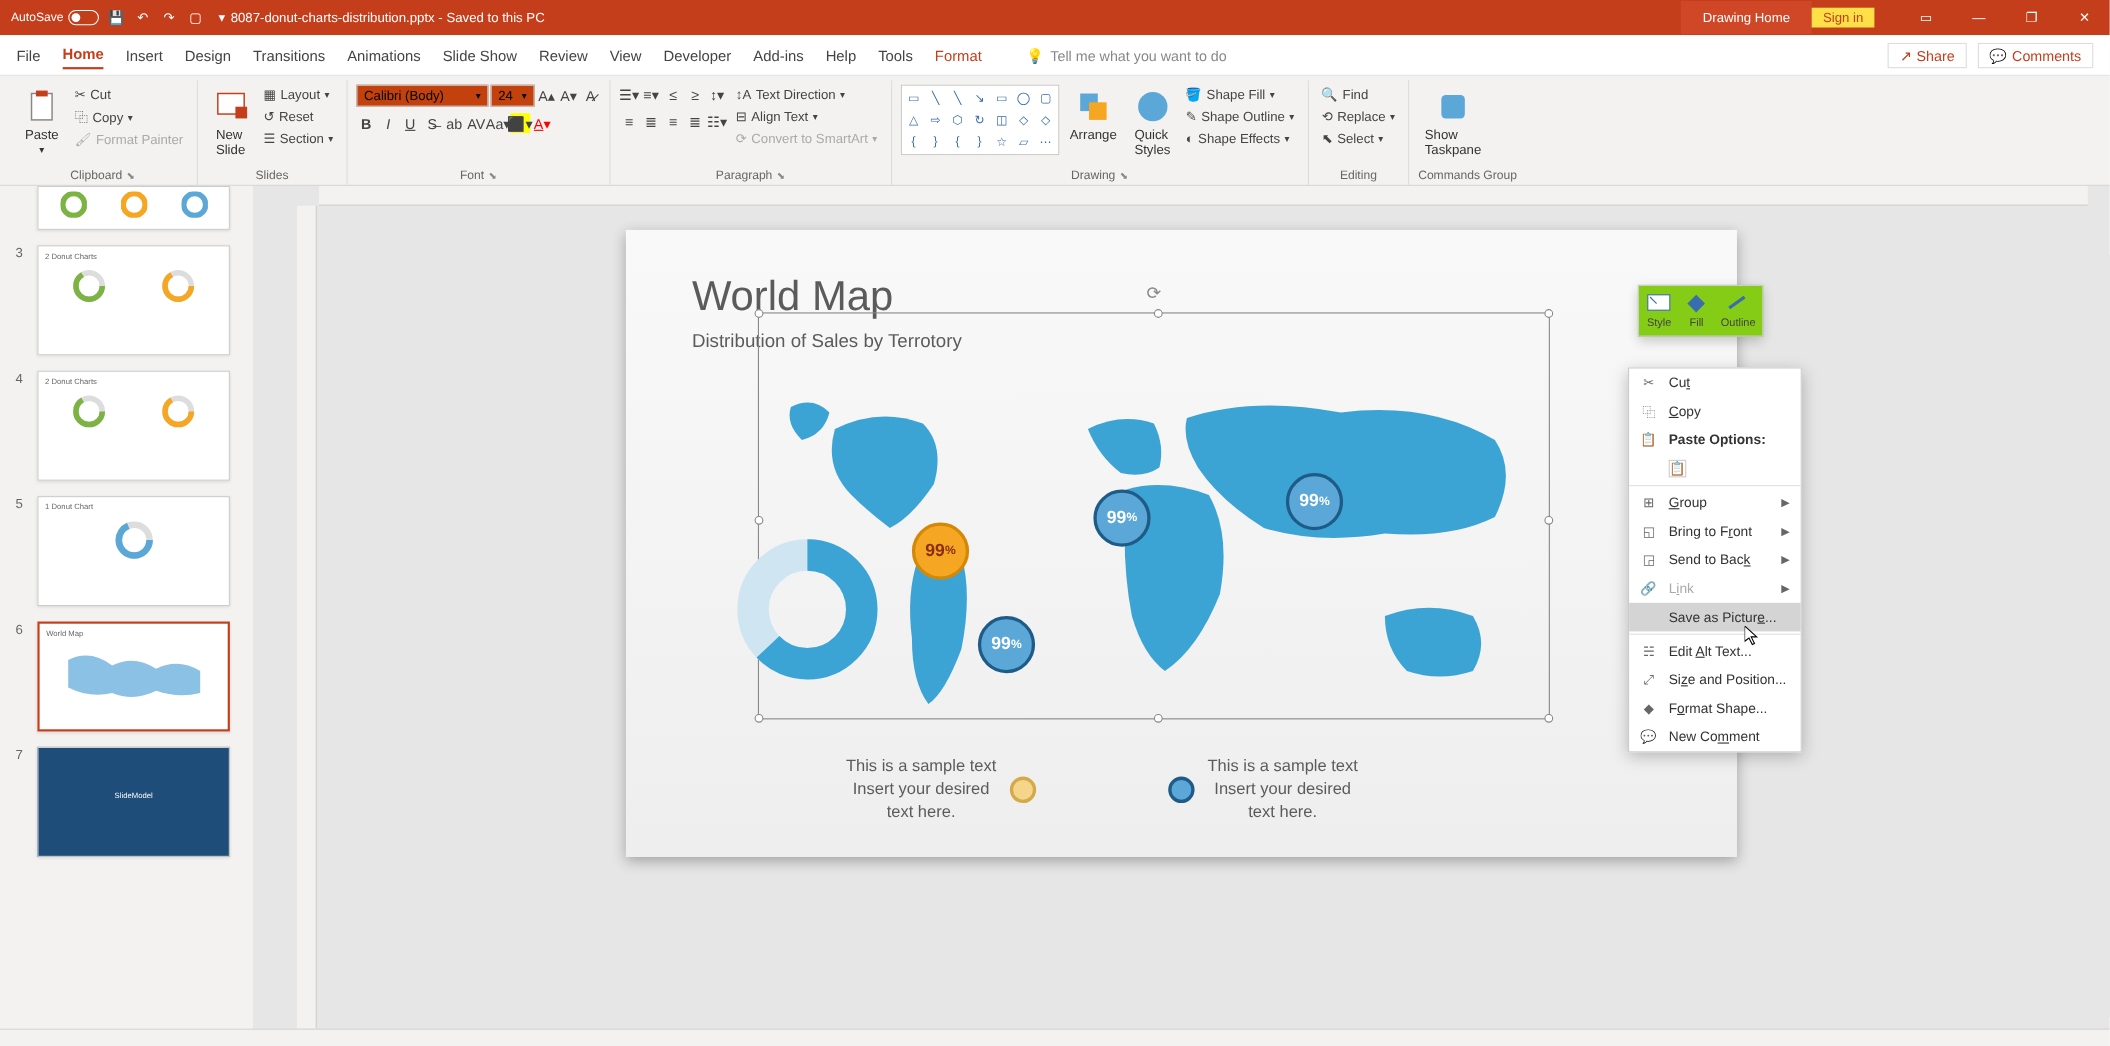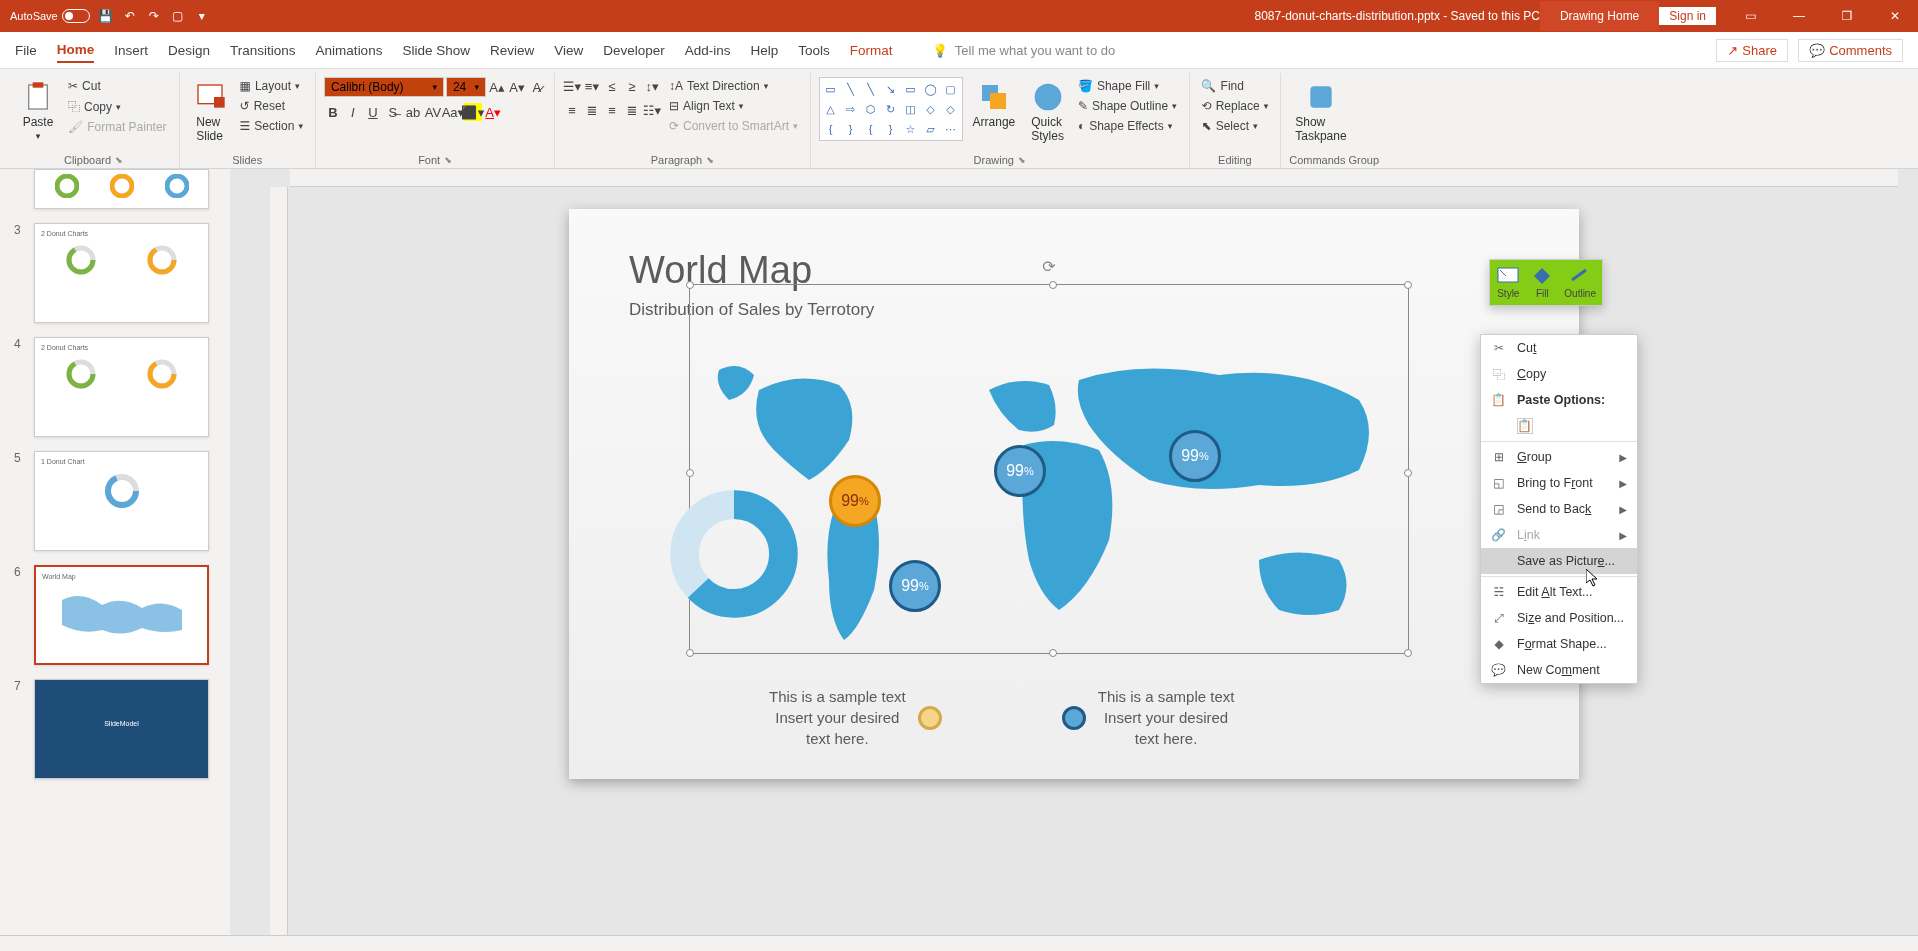--- a/index.html
+++ b/index.html
@@ -3,24 +3,24 @@
 <meta charset="utf-8">
 <style>
 *{margin:0;padding:0;box-sizing:border-box;font-family:'Segoe UI',sans-serif;user-select:none}
 body{background:#fff;overflow:hidden}
 .titlebar{height:32px;background:#c43e1c;display:flex;align-items:center;color:#fff;font-size:12px}
 .titlebar-left{display:flex;align-items:center;gap:8px;padding-left:10px}
 .autosave{display:flex;align-items:center;gap:4px;font-size:11px}
 .toggle{width:28px;height:14px;border:1px solid #fff;border-radius:7px;position:relative}
 .toggle::after{content:'';position:absolute;width:8px;height:8px;background:#fff;border-radius:50%;top:2px;left:2px}
 .qat-icon{width:16px;height:16px;display:inline-flex;align-items:center;justify-content:center;cursor:pointer}
-.titlebar-center{flex:1;text-align:right}
+.titlebar-center{flex:1;text-align:left}
 .titlebar-right{display:flex;align-items:center;gap:2px}
 .drawing-tools{background:#d04727;padding:8px 20px;font-size:12px}
-.signin-btn{background:#ffffff;color:#c43e1c;padding:2px 10px;font-size:12px;margin-right:10px;cursor:pointer}
+.signin-btn{background:#fde047;color:#c43e1c;padding:2px 10px;font-size:12px;margin-right:22px;cursor:pointer}
 .win-btn{width:46px;height:32px;display:flex;align-items:center;justify-content:center;cursor:pointer;color:#fff}
 .ribbon-tabs{height:16px;background:#fff;border-bottom:1px solid #e1e1e1;display:flex;align-items:center;padding:18px 15px;gap:20px;font-size:13.5px;color:#444}
 .ribbon-tab{cursor:pointer;padding:4px 0}
 .ribbon-tab.active{color:#c43e1c;border-bottom:2px solid #c43e1c;font-weight:700}
 .format-tab{color:#c43e1c}
 .tellme{display:flex;align-items:center;gap:6px;color:#888;margin-left:20px;font-size:13px}
 .share-btns{margin-left:auto;display:flex;gap:10px}
 .share-btn{border:1px solid #ddd;padding:3px 10px;color:#c43e1c;display:flex;align-items:center;gap:4px;font-size:13px;cursor:pointer}
 .ribbon{height:100px;background:#f3f2f1;border-bottom:1px solid #d4d4d4;display:flex;padding:4px 8px 0}
 .ribbon-group{border-right:1px solid #ddd;padding:0 8px;display:flex;flex-direction:column}
@@ -48,21 +48,21 @@
 .ruler-h{position:absolute;top:0;left:60px;right:20px;height:18px;background:#f3f2f1;border-bottom:1px solid #ccc;font-size:9px;color:#888}
 .ruler-v{position:absolute;left:40px;top:18px;bottom:0;width:18px;background:#f3f2f1;border-right:1px solid #ccc}
 .slide{width:1010px;height:570px;background:linear-gradient(to bottom,#f9f9f9,#eeeeee);box-shadow:0 4px 12px rgba(0,0,0,0.3);margin-top:20px;position:relative;padding:40px 60px}
 .slide h1{font-size:38px;color:#5b5b5b;font-weight:400}
 .slide .sub{font-size:17px;color:#5b5b5b;margin-top:8px}
 .map-area{position:relative;width:100%;height:360px;margin-top:10px}
 .world-svg{position:absolute;left:50px;top:0;width:740px;height:360px}
 .selection-box{position:absolute;border:1px solid #888;left:120px;top:75px;width:720px;height:370px}
 .sel-handle{position:absolute;width:8px;height:8px;background:#fff;border:1px solid #888;border-radius:50%}
 .rot-handle{position:absolute;top:-28px;left:50%;transform:translateX(-50%);color:#888}
-.badge{position:absolute;width:52px;height:52px;border-radius:50%;display:flex;align-items:center;justify-content:center;font-size:16px;font-weight:400;border:3px solid}
+.badge{position:absolute;width:52px;height:52px;border-radius:50%;display:flex;align-items:center;justify-content:center;font-size:16px;font-weight:700;border:3px solid}
 .badge.orange{background:#f5a623;border-color:#d48806;color:#8b2e0f}
 .badge.blue{background:#5aa7d8;border-color:#1e5c87;color:#fff}
 .donut-left{position:absolute;left:100px;top:280px;width:130px;height:130px}
 .donut-right{position:absolute;right:-60px;top:170px;width:130px;height:130px}
 .legend{position:absolute;bottom:30px;display:flex;gap:120px;left:200px}
 .legend-item{display:flex;align-items:center;gap:12px}
 .legend-dot{width:24px;height:24px;border-radius:50%;border:3px solid}
 .legend-text{font-size:15px;color:#5b5b5b;text-align:center;line-height:1.4}
 .mini-toolbar{position:absolute;right:315px;top:90px;background:#84cc16;border:1px solid #ccc;box-shadow:0 4px 10px rgba(0,0,0,0.2);display:flex;padding:6px;gap:10px}
 .mini-item{display:flex;flex-direction:column;align-items:center;gap:2px;font-size:10px;color:#444;cursor:pointer}

